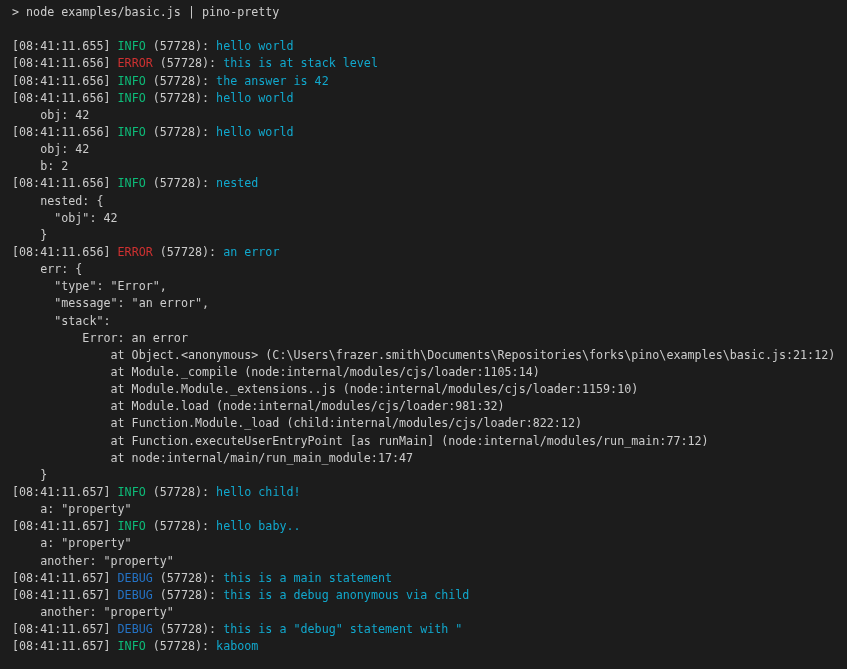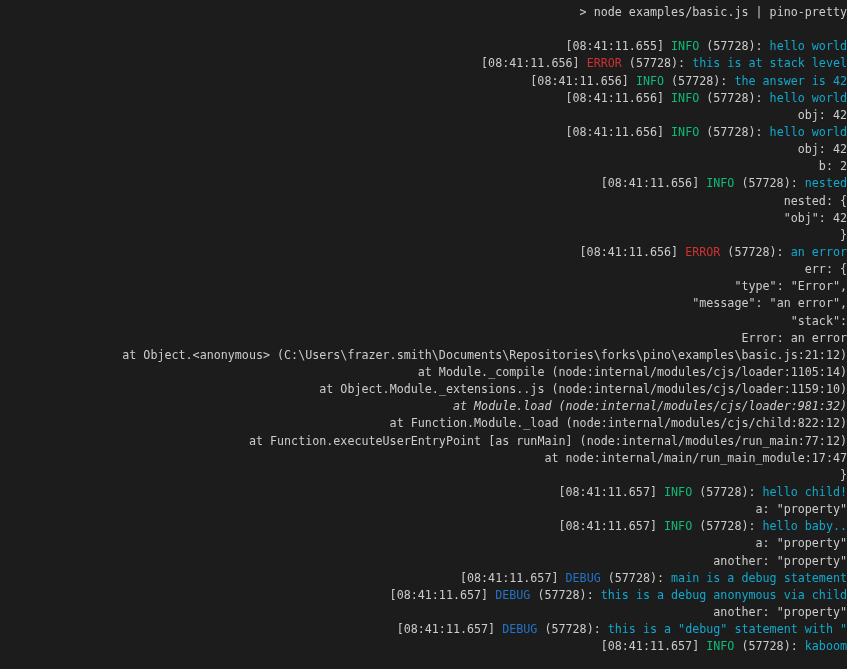--- a/index.html
+++ b/index.html
@@ -15,21 +15,20 @@
   .terminal {
     width: 847px;
     height: 662px;
     box-sizing: border-box;
     padding: 4px 0 12px 12px;
     font-family: "DejaVu Sans Mono", "Liberation Mono", monospace;
     font-size: 11.7px;
     color: #cccccc;
     overflow: hidden;
     cursor: text;
-    text-align: right;
   }
   .term-line {
     height: 17.15px;
     line-height: 17.15px;
     white-space: pre;
   }
   .term-line span {
     white-space: pre;
   }
 </style>
@@ -52,29 +51,29 @@
     <div class="term-line"><span style="color: rgb(204, 204, 204);">      "obj": 42</span></div>
     <div class="term-line"><span style="color: rgb(204, 204, 204);">    }</span></div>
     <div class="term-line"><span style="color: rgb(204, 204, 204);">[08:41:11.656] </span><span style="color: rgb(205, 49, 49);">ERROR</span><span style="color: rgb(204, 204, 204);"> (57728): </span><span style="color: rgb(17, 168, 205);">an error</span></div>
     <div class="term-line"><span style="color: rgb(204, 204, 204);">    err: {</span></div>
     <div class="term-line"><span style="color: rgb(204, 204, 204);">      "type": "Error",</span></div>
     <div class="term-line"><span style="color: rgb(204, 204, 204);">      "message": "an error",</span></div>
     <div class="term-line"><span style="color: rgb(204, 204, 204);">      "stack":</span></div>
     <div class="term-line"><span style="color: rgb(204, 204, 204);">          Error: an error</span></div>
     <div class="term-line"><span style="color: rgb(204, 204, 204);">              at Object.&lt;anonymous&gt; (C:\Users\frazer.smith\Documents\Repositories\forks\pino\examples\basic.js:21:12)</span></div>
     <div class="term-line"><span style="color: rgb(204, 204, 204);">              at Module._compile (node:internal/modules/cjs/loader:1105:14)</span></div>
-    <div class="term-line"><span style="color: rgb(204, 204, 204);">              at Object.Module._extensions..js (node:internal/modules/cjs/loader:1159:10)</span></div>
-    <div class="term-line"><span style="color: rgb(204, 204, 204); font-style: italic;">              at Module.load (node:internal/modules/cjs/loader:981:32)</span></div>
-    <div class="term-line"><span style="color: rgb(204, 204, 204);">              at Function.Module._load (node:internal/modules/cjs/child:822:12)</span></div>
+    <div class="term-line"><span style="color: rgb(204, 204, 204);">              at Module.Module._extensions..js (node:internal/modules/cjs/loader:1159:10)</span></div>
+    <div class="term-line"><span style="color: rgb(204, 204, 204);">              at Module.load (node:internal/modules/cjs/loader:981:32)</span></div>
+    <div class="term-line"><span style="color: rgb(204, 204, 204);">              at Function.Module._load (child:internal/modules/cjs/loader:822:12)</span></div>
     <div class="term-line"><span style="color: rgb(204, 204, 204);">              at Function.executeUserEntryPoint [as runMain] (node:internal/modules/run_main:77:12)</span></div>
     <div class="term-line"><span style="color: rgb(204, 204, 204);">              at node:internal/main/run_main_module:17:47</span></div>
     <div class="term-line"><span style="color: rgb(204, 204, 204);">    }</span></div>
     <div class="term-line"><span style="color: rgb(204, 204, 204);">[08:41:11.657] </span><span style="color: rgb(13, 188, 121);">INFO</span><span style="color: rgb(204, 204, 204);"> (57728): </span><span style="color: rgb(17, 168, 205);">hello child!</span></div>
     <div class="term-line"><span style="color: rgb(204, 204, 204);">    a: "property"</span></div>
     <div class="term-line"><span style="color: rgb(204, 204, 204);">[08:41:11.657] </span><span style="color: rgb(13, 188, 121);">INFO</span><span style="color: rgb(204, 204, 204);"> (57728): </span><span style="color: rgb(17, 168, 205);">hello baby..</span></div>
     <div class="term-line"><span style="color: rgb(204, 204, 204);">    a: "property"</span></div>
     <div class="term-line"><span style="color: rgb(204, 204, 204);">    another: "property"</span></div>
-    <div class="term-line"><span style="color: rgb(204, 204, 204);">[08:41:11.657] </span><span style="color: rgb(36, 114, 196);">DEBUG</span><span style="color: rgb(204, 204, 204);"> (57728): </span><span style="color: rgb(17, 168, 205);">main is a debug statement</span></div>
+    <div class="term-line"><span style="color: rgb(204, 204, 204);">[08:41:11.657] </span><span style="color: rgb(36, 114, 196);">DEBUG</span><span style="color: rgb(204, 204, 204);"> (57728): </span><span style="color: rgb(17, 168, 205);">this is a main statement</span></div>
     <div class="term-line"><span style="color: rgb(204, 204, 204);">[08:41:11.657] </span><span style="color: rgb(36, 114, 196);">DEBUG</span><span style="color: rgb(204, 204, 204);"> (57728): </span><span style="color: rgb(17, 168, 205);">this is a debug anonymous via child</span></div>
     <div class="term-line"><span style="color: rgb(204, 204, 204);">    another: "property"</span></div>
     <div class="term-line"><span style="color: rgb(204, 204, 204);">[08:41:11.657] </span><span style="color: rgb(36, 114, 196);">DEBUG</span><span style="color: rgb(204, 204, 204);"> (57728): </span><span style="color: rgb(17, 168, 205);">this is a "debug" statement with "</span></div>
     <div class="term-line"><span style="color: rgb(204, 204, 204);">[08:41:11.657] </span><span style="color: rgb(13, 188, 121);">INFO</span><span style="color: rgb(204, 204, 204);"> (57728): </span><span style="color: rgb(17, 168, 205);">kaboom</span></div>
   </div>
 
 </body></html>

